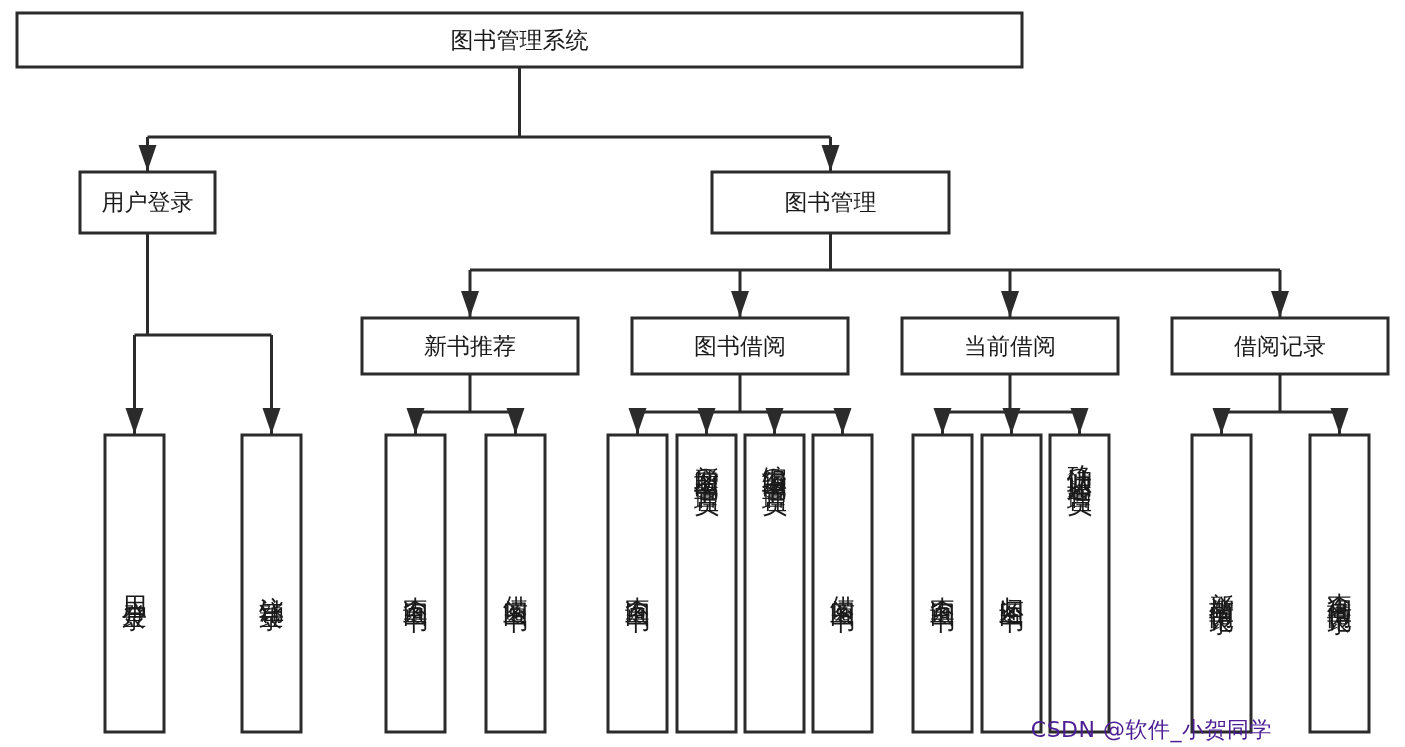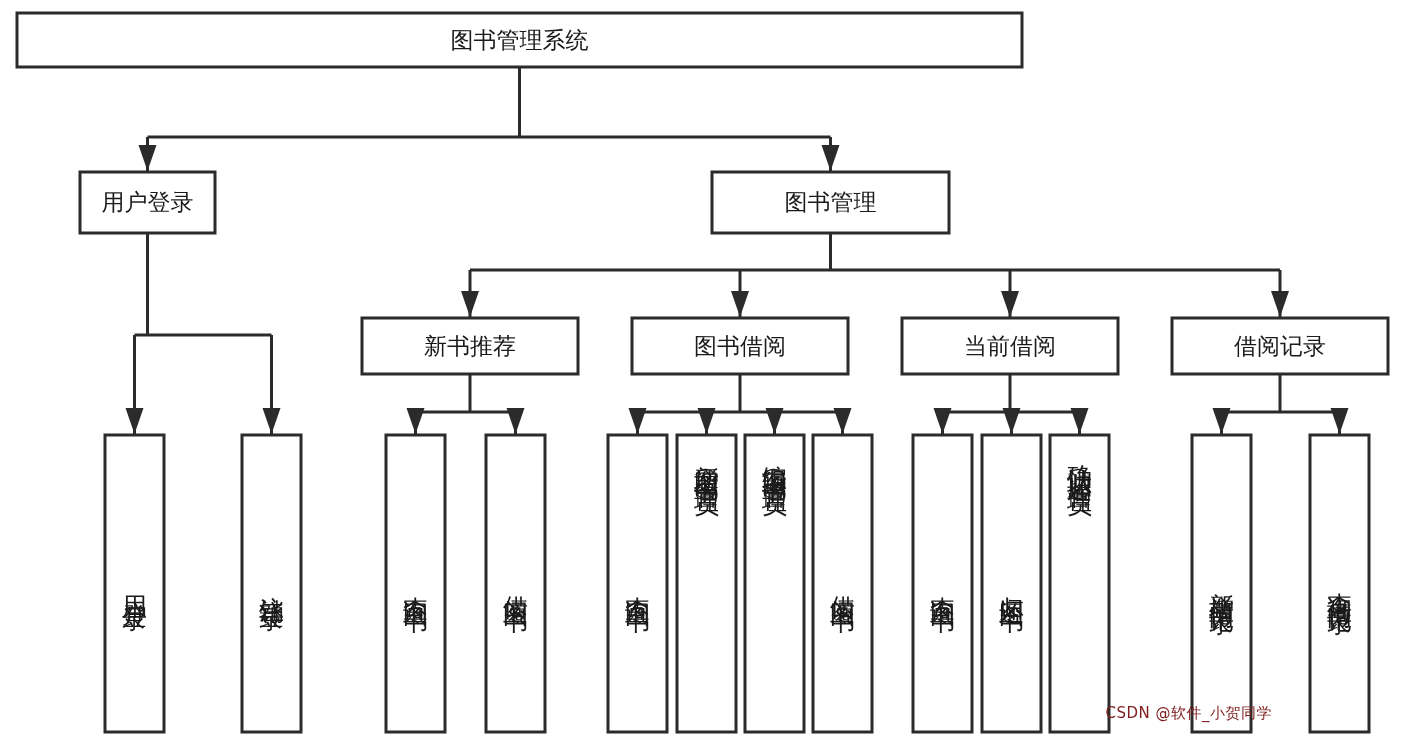--- a/index.html
+++ b/index.html
@@ -58,24 +58,24 @@
     line-height: 1.0;
     color: #1a1a1a;
     letter-spacing: 4px;
     white-space: nowrap;
     text-align: center;
     pointer-events: none;
   }
   .watermark {
     position: absolute;
     right: 8px;
-    bottom: 24px;
+    bottom: 2px;
     font-family: "DejaVu Sans", "Liberation Sans", sans-serif;
-    font-size: 15px;
-    color: #7f1d1d;
+    font-size: 22px;
+    color: #4c1d95;
     letter-spacing: 0.5px;
     white-space: nowrap;
   }
 </style>
 </head>
 <body>
 
 <div id="diagram-root">
 
   <svg id="flowchart" viewBox="0 0 1405 747">

